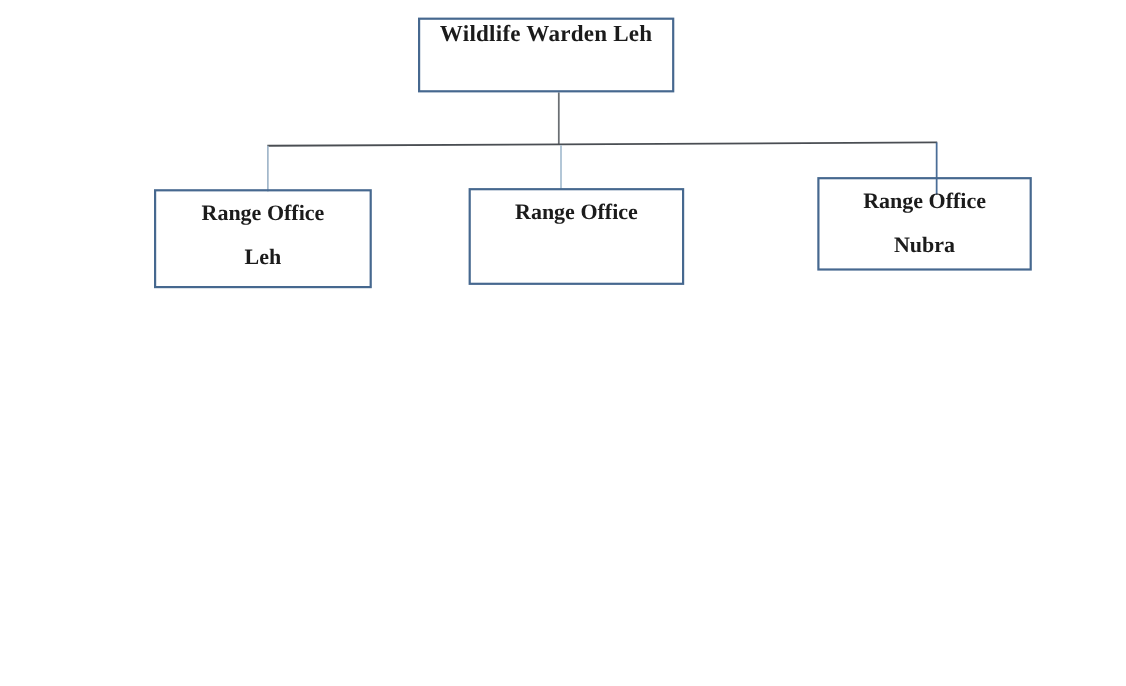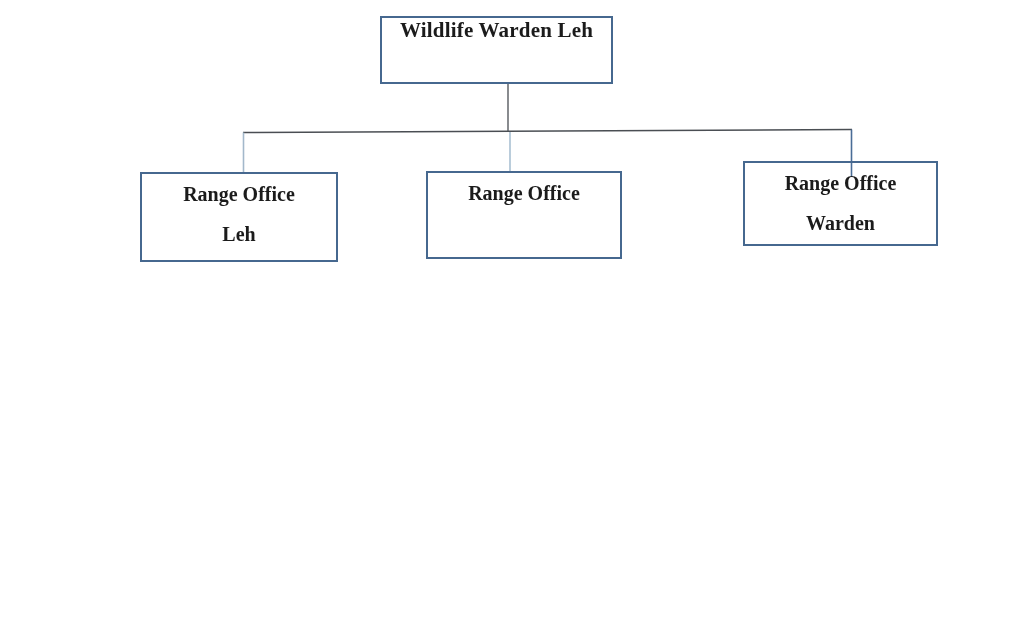--- a/index.html
+++ b/index.html
@@ -104,16 +104,16 @@
     <span class="line">Range Office</span>
     <span class="line">Leh</span>
   </div>
 
   <div class="org-box child changthang">
     <span class="line">Range Office</span>
   </div>
 
   <div class="org-box child nubra">
     <span class="line">Range Office</span>
-    <span class="line">Warden</span>
+    <span class="line">Nubra</span>
   </div>
 
 </div>
 
 </body></html>

